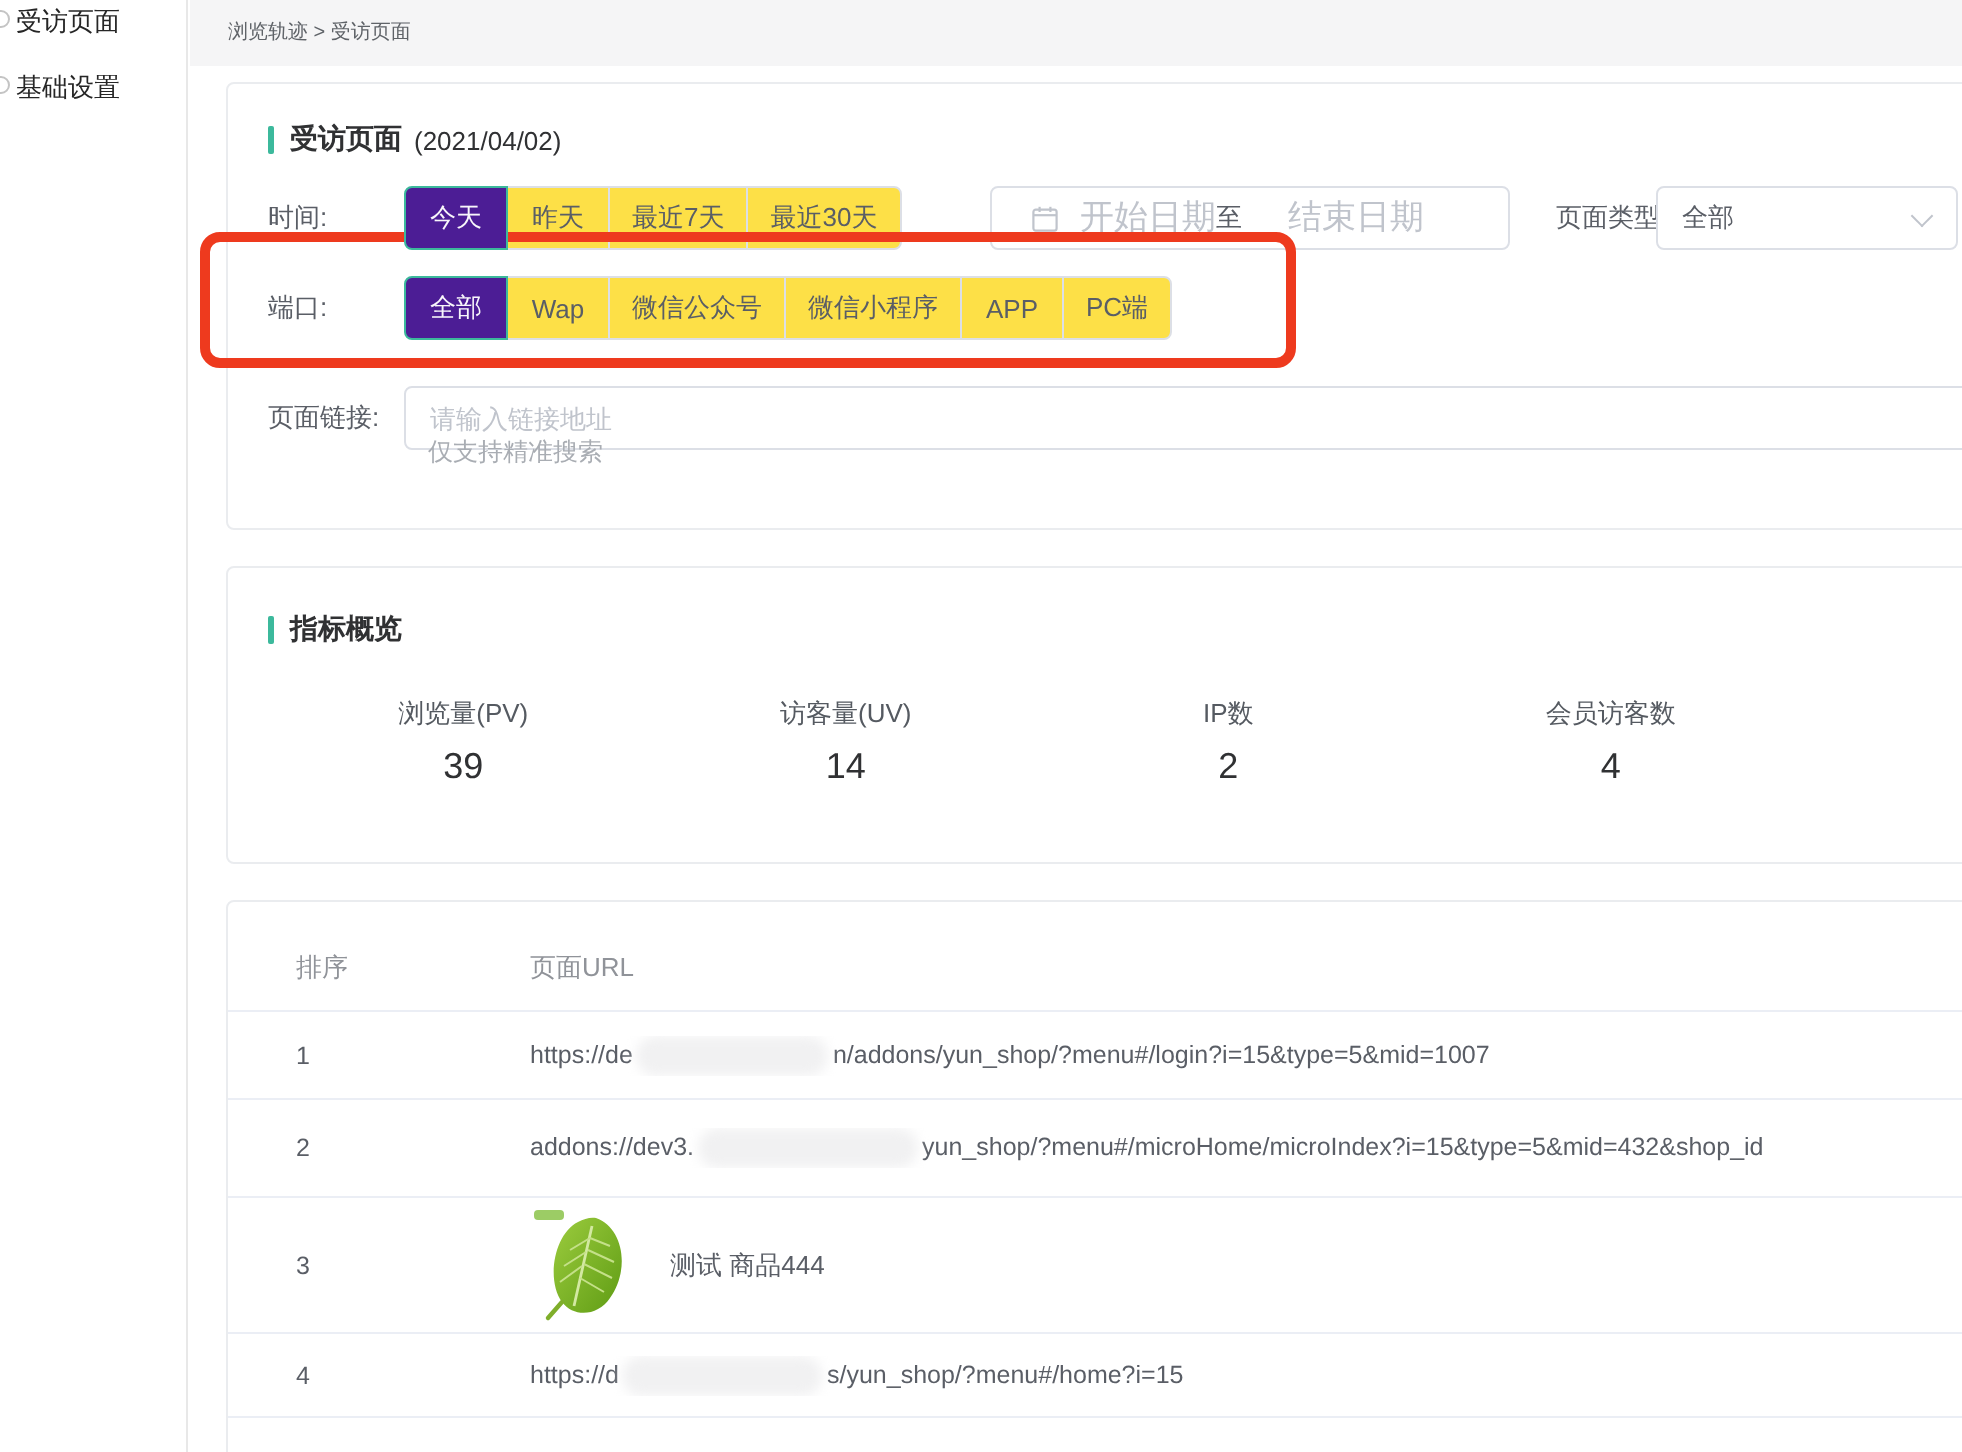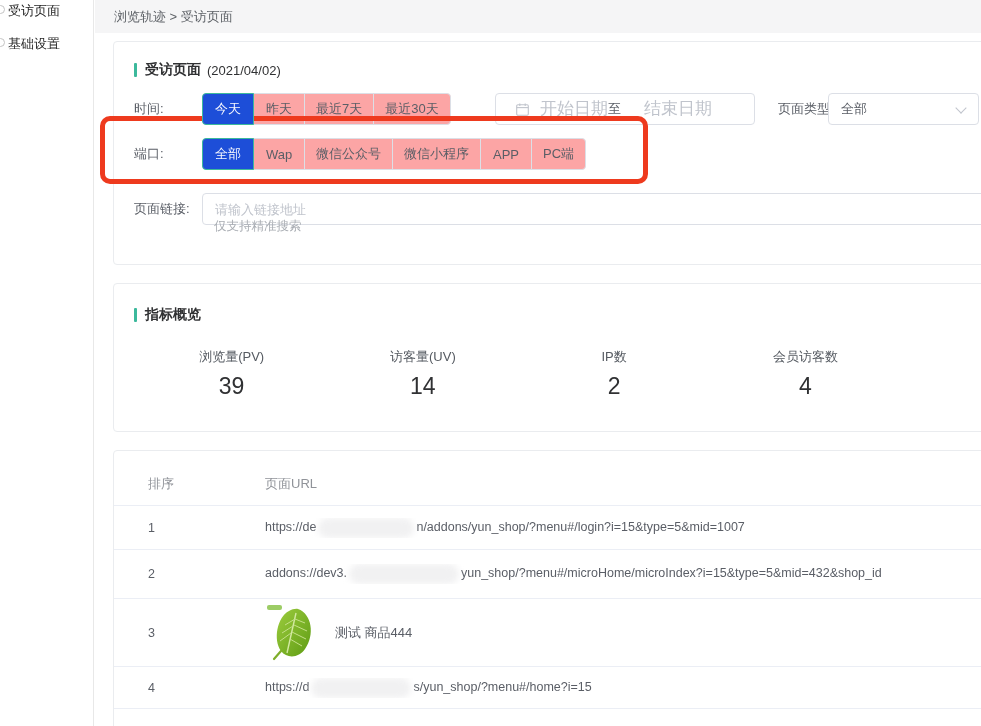--- a/index.html
+++ b/index.html
@@ -6,42 +6,42 @@
   body{font-family:"Liberation Sans","DejaVu Sans",sans-serif;background:#fff;}
   .page{position:relative;width:981px;height:726px;background:#fff;overflow:hidden;}
 
   
   .sidebar{position:absolute;left:0;top:0;width:94px;height:100%;background:#fff;border-right:1px solid #e8e8e8;box-sizing:border-box;}
   .side-item{position:absolute;left:8px;font-size:13px;color:#262626;white-space:nowrap;cursor:pointer;}
   .side-item .dot{position:absolute;left:-12px;top:3px;width:7px;height:7px;border:1px solid #c4c4c4;border-radius:50%;background:#fff;}
 
   
   .main{position:absolute;left:95px;top:0;right:0;bottom:0;background:#fff;}
-  .breadcrumb{height:33px;line-height:33px;background:#f5f5f6;padding-left:19px;font-size:13px;color:#5f6368;}
+  .breadcrumb{height:33px;line-height:33px;background:#f5f5f6;padding-left:19px;font-size:10px;color:#5f6368;}
 
   .card{position:absolute;left:18px;width:1030px;background:#fff;border:1px solid #eaecef;border-radius:4px;box-sizing:border-box;}
   #card-filter{top:41px;height:224px;}
   #card-metrics{top:283px;height:149px;}
   #card-table{top:450px;height:300px;}
 
   .sec-title{position:absolute;left:20px;top:19px;display:flex;align-items:center;font-size:14px;font-weight:bold;color:#303133;}
   .sec-bar{width:3px;height:14px;background:#3cb99c;border-radius:1px;margin-right:8px;}
   .sec-date{font-weight:normal;font-size:13px;color:#303133;margin-left:6px;}
 
   .frow{position:absolute;left:20px;right:0;height:32px;}
   .frow-time{top:51px;} .frow-port{top:96px;} .frow-link{top:151px;}
   .flabel{position:absolute;left:0;line-height:32px;font-size:13px;color:#5a5e66;}
 
   .btn-group{position:absolute;left:68px;top:0;display:inline-flex;}
   .gbtn{display:inline-flex;align-items:center;justify-content:center;height:32px;box-sizing:border-box;
-        padding:0 11px;min-width:52px;border:1px solid #dcdfe6;background:#fca5a5;color:#5a5e66;
+        padding:0 11px;min-width:52px;border:1px solid #dcdfe6;background:#fde047;color:#5a5e66;
         font-size:13px;margin-left:-1px;cursor:pointer;white-space:nowrap;}
   .gbtn:first-child{border-radius:4px 0 0 4px;margin-left:0;}
   .gbtn:last-child{border-radius:0 4px 4px 0;}
-  .gbtn.active{background:#1d4ed8;border-color:#3cb99c;color:rgba(255,255,255,.96);position:relative;z-index:1;}
+  .gbtn.active{background:#4c1d95;border-color:#3cb99c;color:rgba(255,255,255,.96);position:relative;z-index:1;}
 
   .date-range{position:absolute;left:361px;top:0;width:260px;height:32px;border:1px solid #dcdfe6;border-radius:4px;box-sizing:border-box;background:#fff;cursor:text;}
   .date-range .cal{position:absolute;left:20px;top:9px;width:13px;height:13px;}
   .date-range .ph{position:absolute;top:0;line-height:30px;font-size:17px;color:#c0c4cc;white-space:nowrap;}
   .ph-start{left:44px;} .ph-end{left:148px;}
   .date-to{position:absolute;left:112px;top:0;line-height:30px;font-size:13px;color:#5a5e66;}
 
   .ptype-label{position:absolute;left:644px;line-height:32px;font-size:13px;color:#5a5e66;}
   .select{position:absolute;left:694px;top:0;width:151px;height:32px;border:1px solid #dcdfe6;border-radius:4px;box-sizing:border-box;background:#fff;cursor:pointer;}
   .select .val{line-height:30px;padding-left:12px;font-size:13px;color:#5a5e66;}
@@ -49,21 +49,21 @@
 
   .link-input{position:absolute;left:68px;top:0;width:905px;height:32px;box-sizing:border-box;border:1px solid #dcdfe6;border-radius:4px;
               padding:0 12px;font-size:13px;color:#303133;outline:none;font-family:inherit;}
   .link-input::placeholder{color:#c0c4cc;}
   .hint{position:absolute;left:100px;top:176px;font-size:12.5px;color:#a9adb3;}
 
   
   .metrics{position:absolute;left:22px;top:64px;width:765px;display:flex;}
   .metric{flex:1;text-align:center;}
   .m-label{font-size:13px;color:#555a61;}
-  .m-value{font-size:23px;color:#303133;margin-top:7px;}
+  .m-value{font-size:18px;color:#303133;margin-top:7px;}
 
   
   .thead{height:55px;box-sizing:border-box;border-bottom:1px solid #ebeef5;display:flex;align-items:flex-end;padding:0 0 12px 34px;font-size:13px;color:#909399;}
   .h-rank{width:117px;flex-shrink:0;margin-top:12px;}
   .trow{box-sizing:border-box;border-bottom:1px solid #ebeef5;display:flex;align-items:center;padding-left:34px;font-size:12.5px;color:#5a5e66;height:46px;}
   .trow:nth-child(1){height:44px;} .trow:nth-child(2){height:49px;}
   .trow:nth-child(4){height:42px;} .trow:nth-child(5){height:60px;border-bottom:none;}
   .trow.product{height:68px;}
   .rank{width:117px;flex-shrink:0;}
   .ucell{flex:1;white-space:nowrap;overflow:hidden;}

